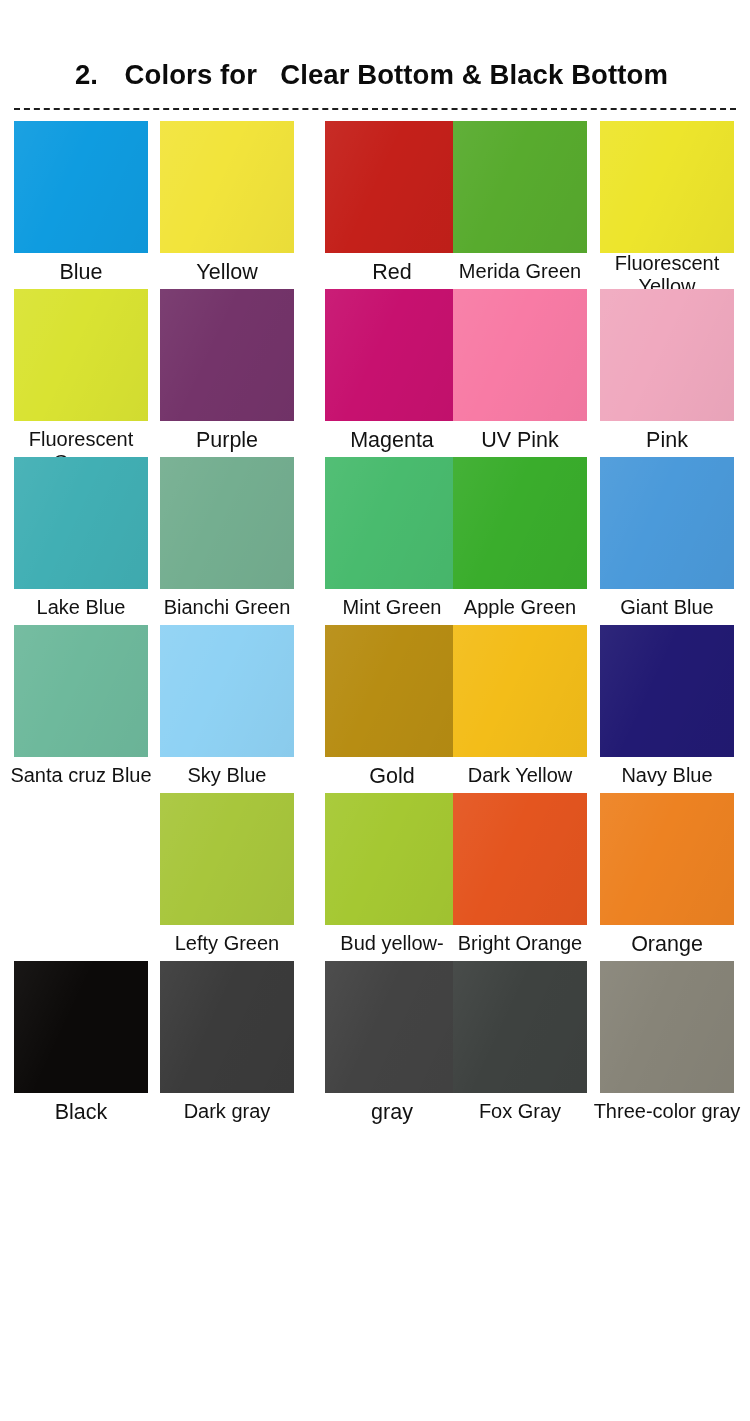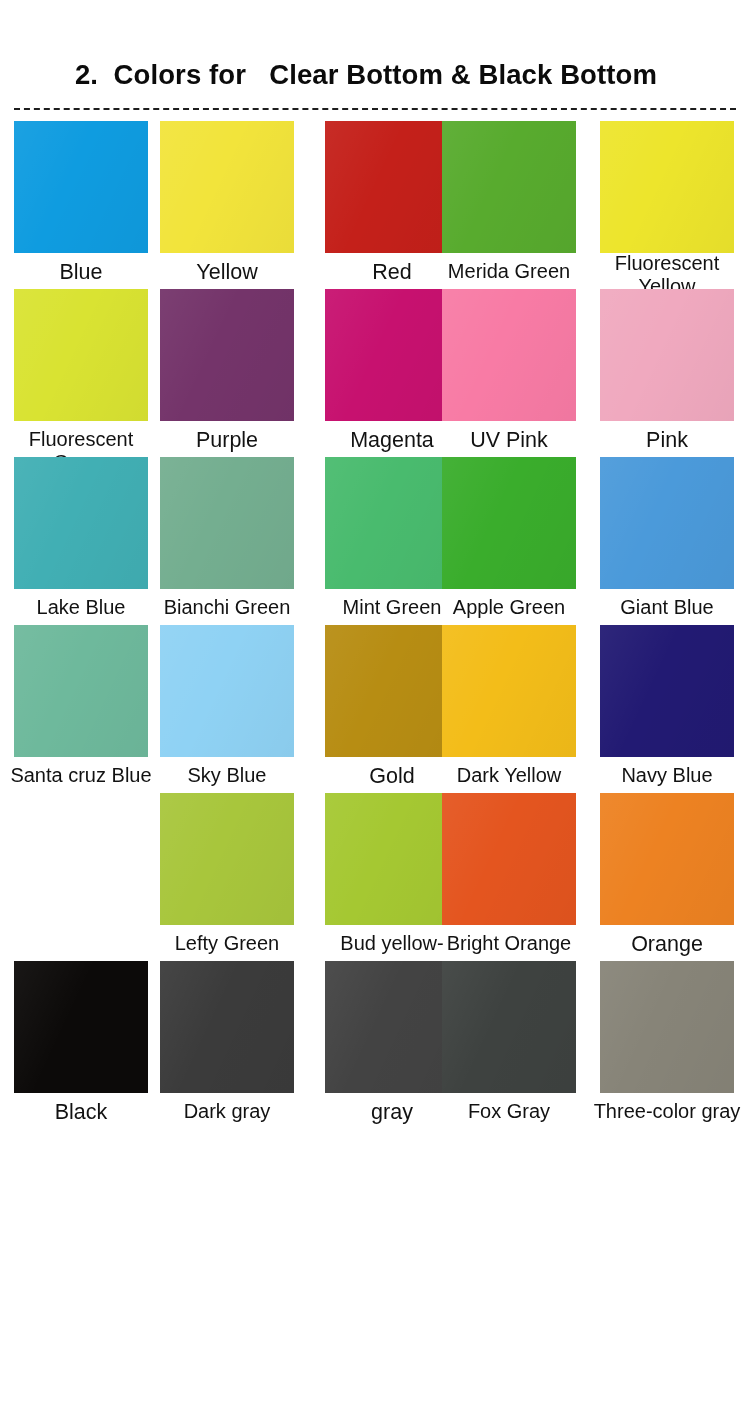--- a/index.html
+++ b/index.html
@@ -36,20 +36,21 @@
     letter-spacing: 0.1px;
     white-space: pre;
     color: #0b0b0b;
     font-family: "Liberation Sans", sans-serif;
   }
   .title-num {
     display: inline;
   }
   .title-a {
     display: inline;
+    margin-left: 11px;
   }
   .title-b {
     display: inline;
   }
 
   .divider {
     position: absolute;
     left: 14px;
     top: 108px;
     width: 722px;
@@ -70,21 +71,21 @@
     height: 168px;
   }
   .swatch-cell {
     position: absolute;
     top: 0;
     width: 134px;
   }
   .swatch-cell.c0 { left: 14px; }
   .swatch-cell.c1 { left: 160px; }
   .swatch-cell.c2 { left: 307px; margin-left: 18px; }
-  .swatch-cell.c3 { left: 442px; }
+  .swatch-cell.c3 { left: 453px; }
   .swatch-cell.c4 { left: 600px; border-radius: 17px; }
 
   .swatch-chip {
     width: 134px;
     height: 132px;
     position: relative;
     overflow: hidden;
   }
   
   .swatch-chip::after {

